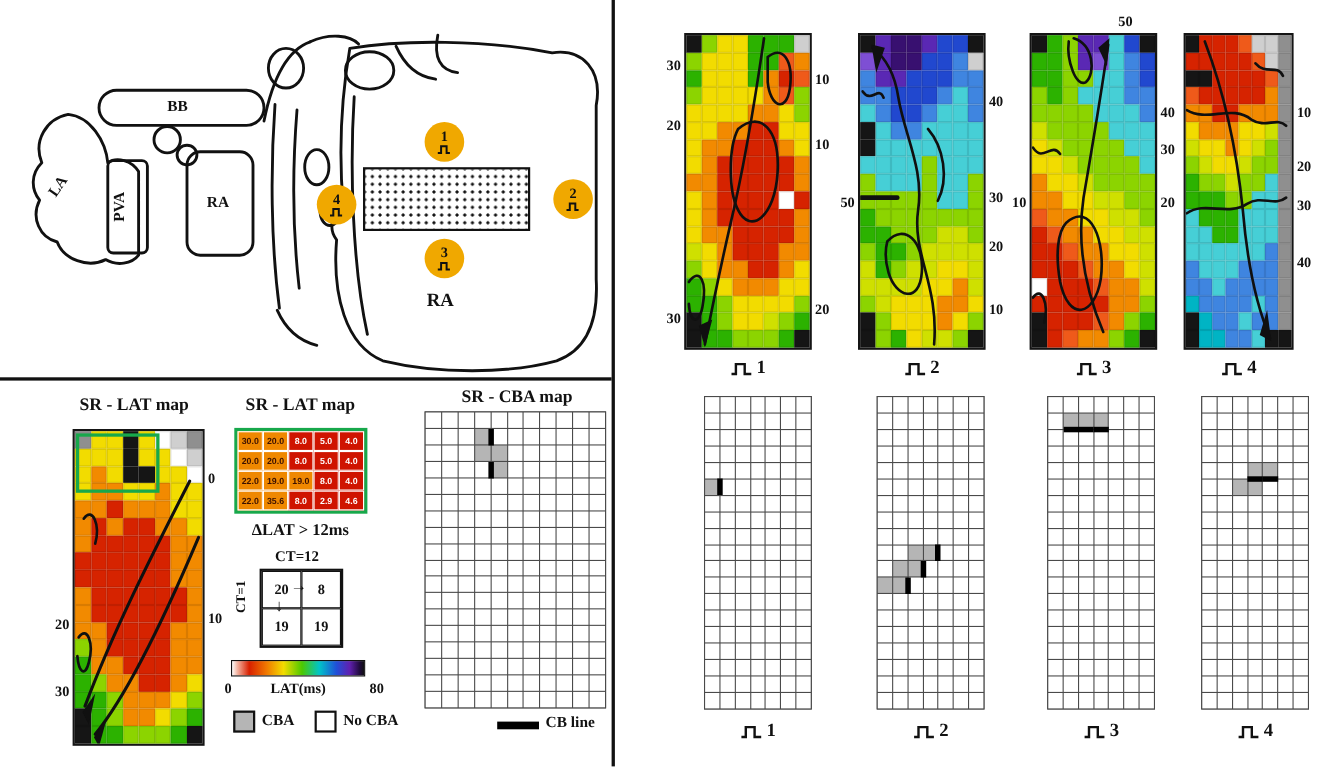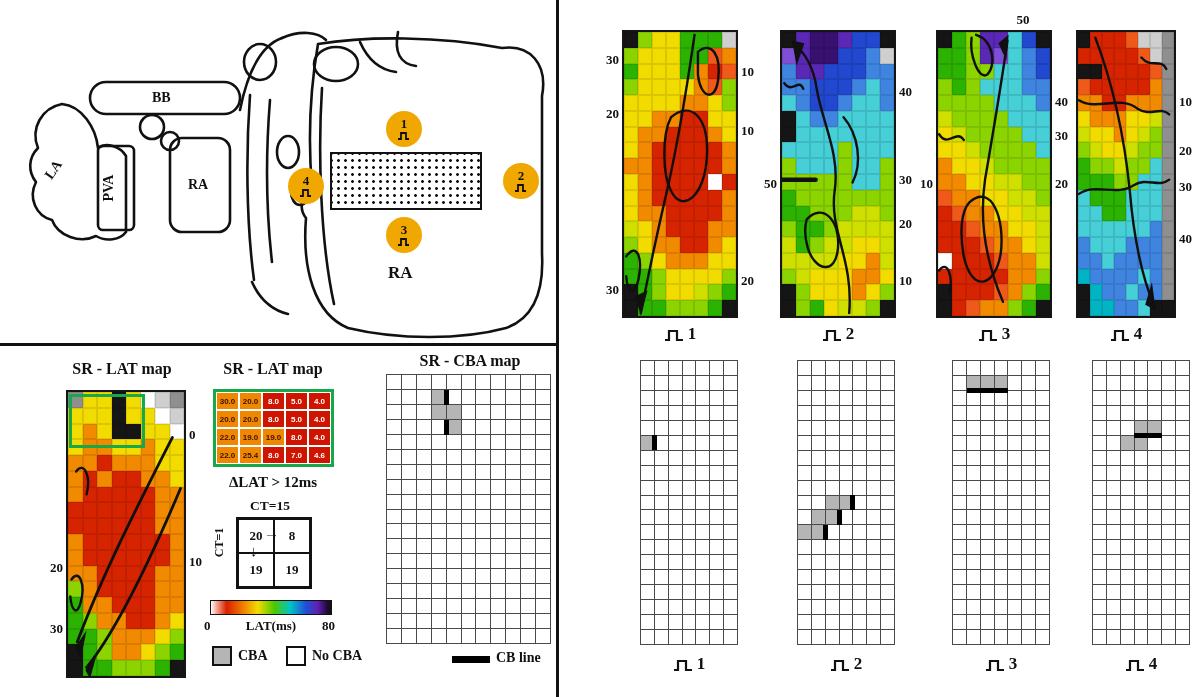--- a/index.html
+++ b/index.html
@@ -65,21 +65,21 @@
   .ct-cell{display:flex;align-items:center;justify-content:center;font-weight:bold;font-size:13px;border:1px solid #111}
   #ct-left{position:absolute;left:199px;top:535px;width:40px;text-align:center;font-weight:bold;font-size:12px;transform:rotate(-90deg)}
   .ct-arrow{position:absolute;font-weight:bold;font-size:15px;z-index:2;background:transparent}
   #ct-arrow-r{left:26px;top:6px}
   #ct-arrow-d{left:12px;top:24px}
 
   #scale{position:absolute;left:210px;top:600px;width:122px;height:15px;border:1.5px solid #111;
     background:linear-gradient(90deg,#fdfdfd 0%,#f3b4a2 4%,#d82000 13%,#f07800 26%,#f2dc00 39%,#4cc800 53%,#00c4c8 66%,#2050d8 79%,#6020b0 89%,#1d0a38 97%,#111 100%)}
   #scale-0{position:absolute;left:204px;top:618px;font-weight:bold;font-size:13px}
   #scale-lab{position:absolute;left:236px;top:618px;width:70px;text-align:center;font-weight:bold;font-size:13px}
-  #scale-80{position:absolute;left:322px;top:618px;font-weight:bold;font-size:13px}
+  #scale-80{position:absolute;left:336px;top:618px;font-weight:bold;font-size:13px}
 
   .legend-sq{position:absolute;width:20px;height:20px;border:2px solid #111}
   #leg-cba-sq{left:212px;top:646px;background:#b5b5b5}
   #leg-nocba-sq{left:286px;top:646px;background:#fff}
   .legend-label{position:absolute;font-weight:bold;font-size:14px}
   #leg-cba-label{left:238px;top:648px}
   #leg-nocba-label{left:312px;top:648px}
   #cbline-bar{position:absolute;left:452px;top:656px;width:38px;height:7px;background:#000}
   #cbline-label{position:absolute;left:496px;top:650px;font-weight:bold;font-size:14px}
 
@@ -337,27 +337,27 @@
       <div class="zt-cell" style="background: rgb(239, 136, 0); color: rgb(58, 16, 0);">20.0</div>
       <div class="zt-cell" style="background: rgb(207, 20, 0); color: rgb(255, 255, 255);">8.0</div>
       <div class="zt-cell" style="background: rgb(207, 20, 0); color: rgb(255, 255, 255);">5.0</div>
       <div class="zt-cell" style="background: rgb(207, 20, 0); color: rgb(255, 255, 255);">4.0</div>
       <div class="zt-cell" style="background: rgb(239, 136, 0); color: rgb(58, 16, 0);">22.0</div>
       <div class="zt-cell" style="background: rgb(239, 136, 0); color: rgb(58, 16, 0);">19.0</div>
       <div class="zt-cell" style="background: rgb(239, 136, 0); color: rgb(58, 16, 0);">19.0</div>
       <div class="zt-cell" style="background: rgb(207, 20, 0); color: rgb(255, 255, 255);">8.0</div>
       <div class="zt-cell" style="background: rgb(207, 20, 0); color: rgb(255, 255, 255);">4.0</div>
       <div class="zt-cell" style="background: rgb(239, 136, 0); color: rgb(58, 16, 0);">22.0</div>
-      <div class="zt-cell" style="background: rgb(239, 136, 0); color: rgb(58, 16, 0);">25.4</div>
+      <div class="zt-cell" style="background: rgb(239, 136, 0); color: rgb(58, 16, 0);">35.6</div>
       <div class="zt-cell" style="background: rgb(207, 20, 0); color: rgb(255, 255, 255);">8.0</div>
-      <div class="zt-cell" style="background: rgb(207, 20, 0); color: rgb(255, 255, 255);">7.0</div>
+      <div class="zt-cell" style="background: rgb(207, 20, 0); color: rgb(255, 255, 255);">2.9</div>
       <div class="zt-cell" style="background: rgb(207, 20, 0); color: rgb(255, 255, 255);">4.6</div>
     </div>
   <div id="delta-label">ΔLAT &gt; 12ms</div>
-  <div id="ct-top">CT=15</div>
+  <div id="ct-top">CT=12</div>
   <div id="ct-left">CT=1</div>
   <div id="ct-table">
     <span class="ct-arrow" id="ct-arrow-r">→</span>
     <span class="ct-arrow" id="ct-arrow-d">↓</span>
   <div class="ct-cell">20</div>
       <div class="ct-cell">8</div>
       <div class="ct-cell">19</div>
       <div class="ct-cell">19</div>
     </div>
 

